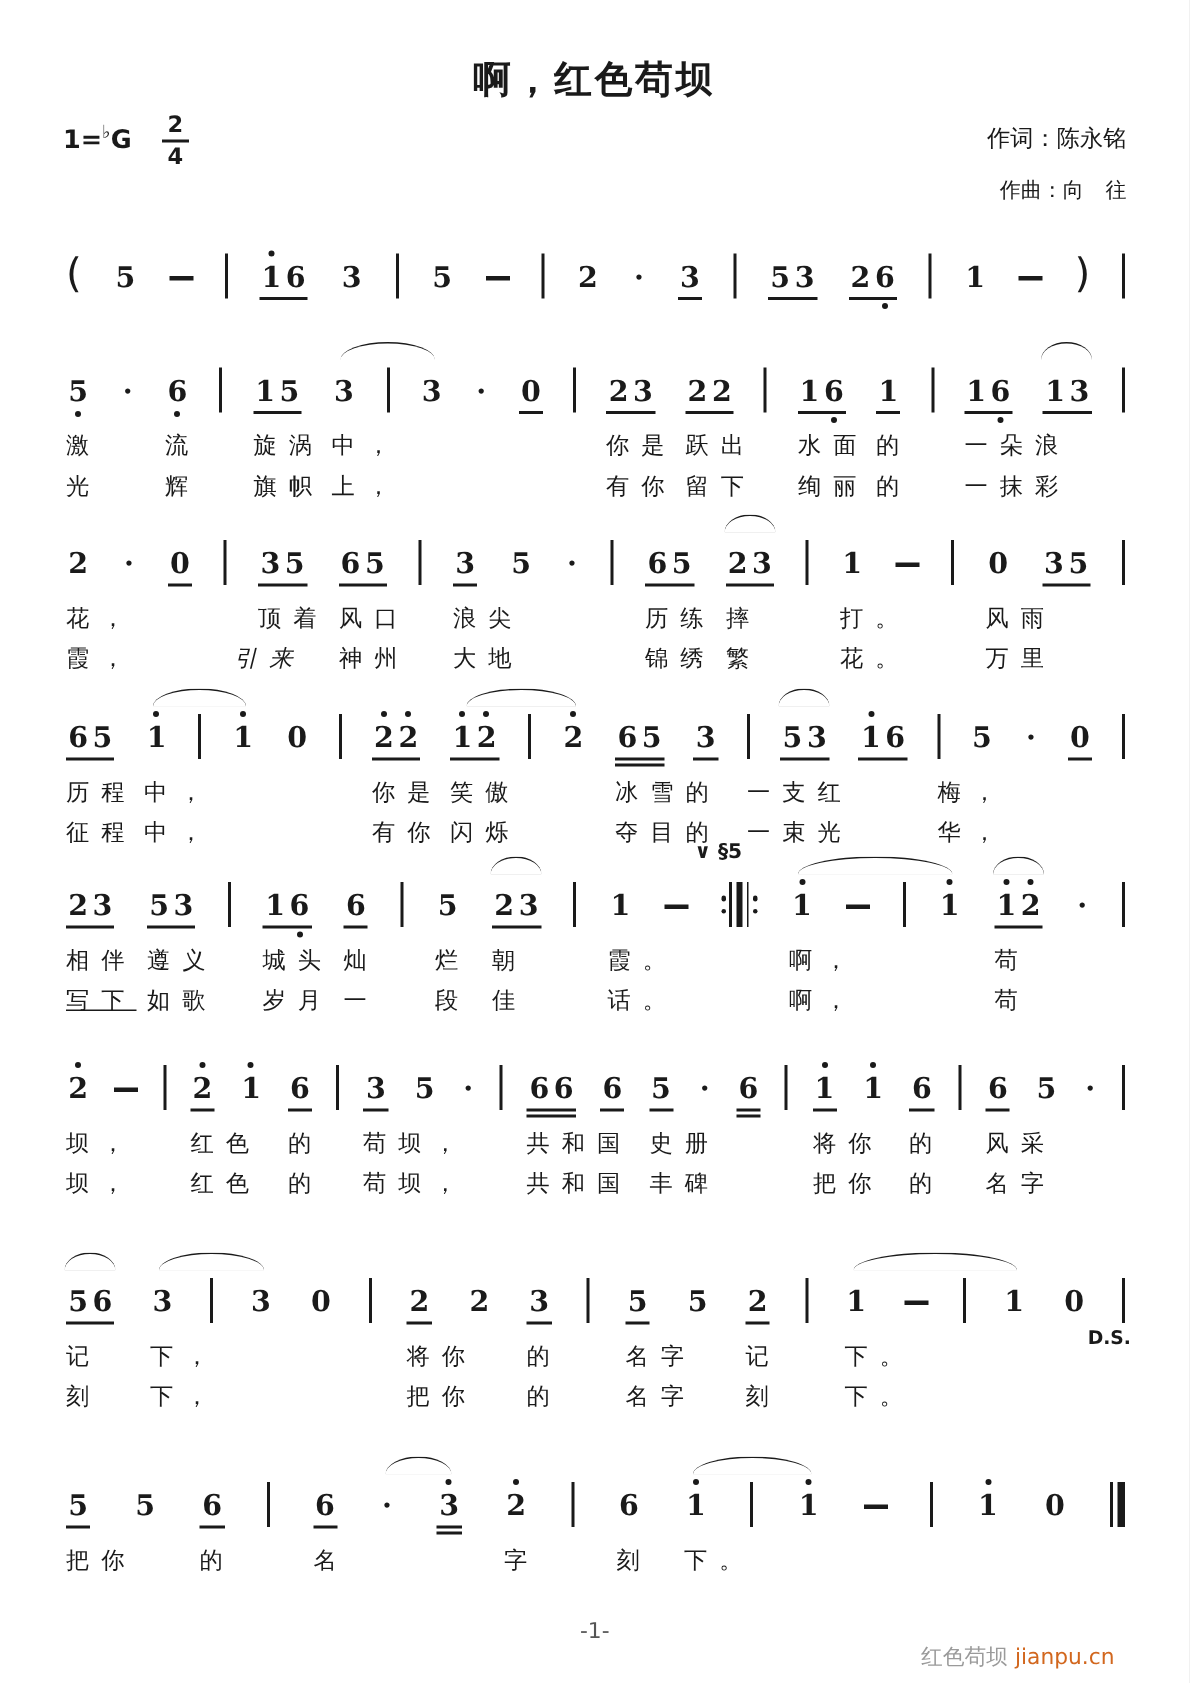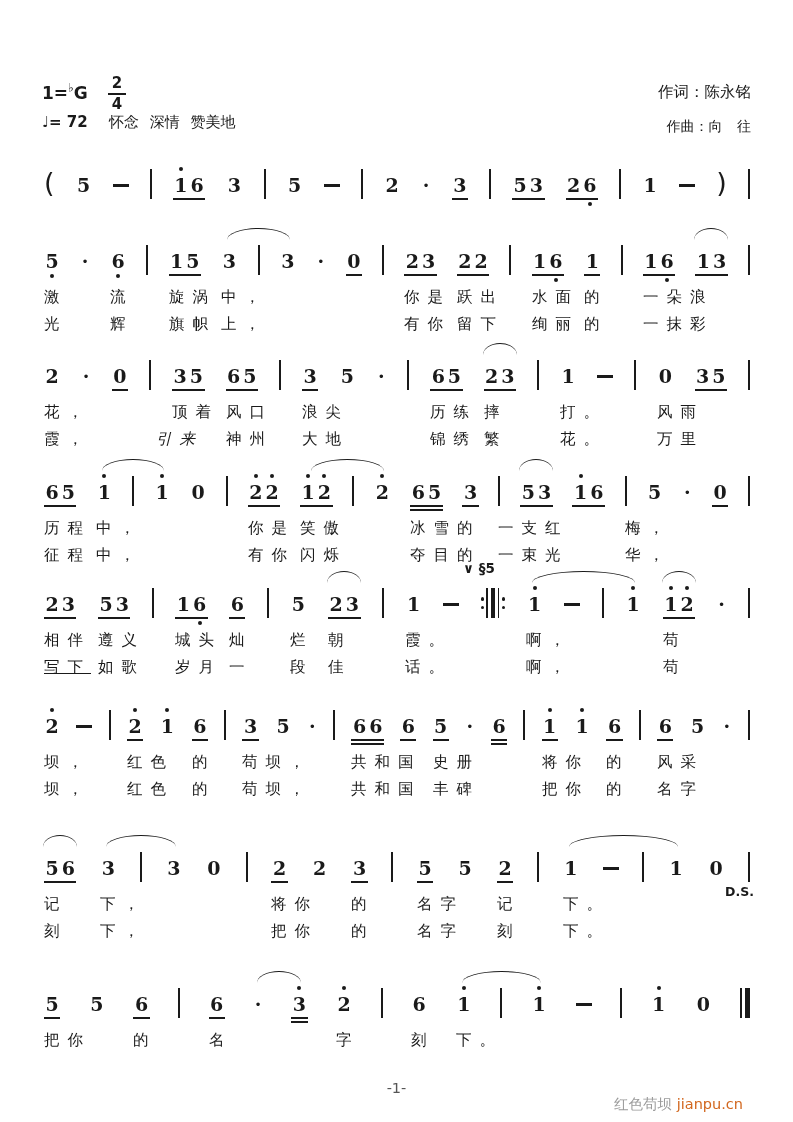--- a/index.html
+++ b/index.html
@@ -56,33 +56,30 @@
   .endmark{position:absolute;right:-4px;font-size:12.5px;font-weight:bold;margin-left:32px;}
   .pagenum{position:absolute;bottom:26px;left:0;width:100%;text-align:center;font-size:14.5px;color:#555;}
   .watermark{position:absolute;bottom:8px;right:50px;font-size:14.5px;}
   .wm-site{color:#9a9a9a;}
   .wm-domain{color:#d2671e;}
 </style>
 </head>
 <body>
 
 <div class="page">
+  <div class="title">啊，红色苟坝</div>
 
   <div class="keymeter">
     <span>1=</span><sup>♭</sup><span>G</span>
     <span class="frac">
       <span class="num">2</span>
       <span class="den">4</span>
     </span>
   </div>
 
-  <div class="tempo">
-    <span>♩</span><span>= 72</span>
-    <span class="expression">怀念 深情 赞美地</span>
-  </div>
 
   <div class="lyricist">作词：陈永铭</div>
   <div class="composer">作曲：向 往</div>
 
   <div id="systems">
       <div class="system">
         <div class="notes">
           <span class="paren">(</span>
           <span class="tok"><span class="ch">5</span></span>
           <span class="dash"></span>

